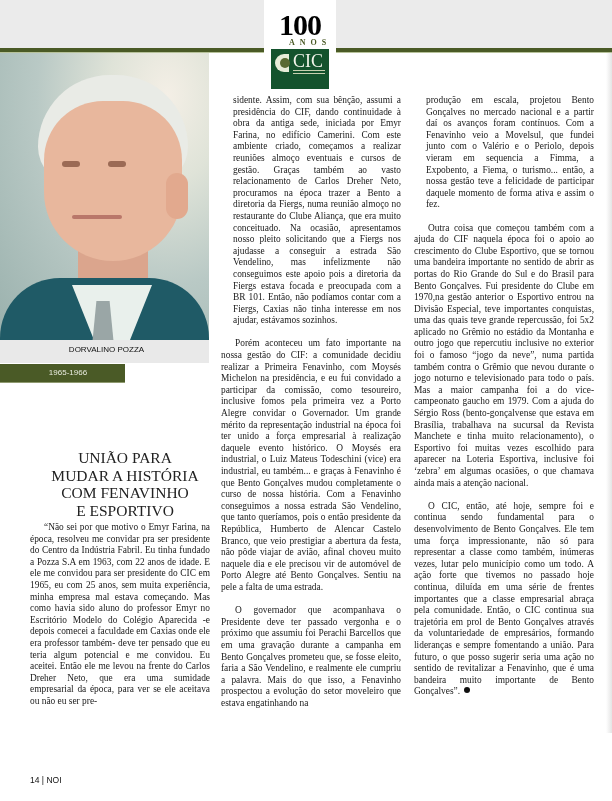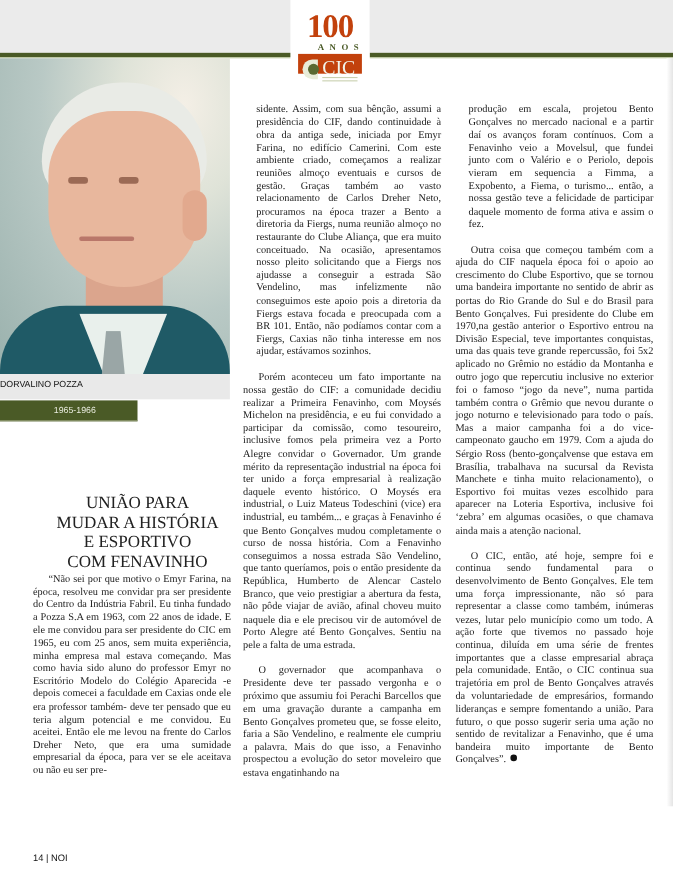--- a/index.html
+++ b/index.html
@@ -10,43 +10,43 @@
   }
   .top-band { position: absolute; left: 0; top: 0; width: 612px; height: 48px; background: #ebebeb; }
   .top-rule { position: absolute; top: 48px; height: 4px; background: #4a5a26; }
   .top-rule.left { left: 0; width: 265px; }
   .top-rule.right { left: 336px; width: 276px; }
   .top-rule-thin { position: absolute; top: 52px; height: 1px; background: #b7c29a; }
   .top-rule-thin.left { left: 0; width: 265px; }
   .top-rule-thin.right { left: 336px; width: 276px; }
 
   .logo { position: absolute; left: 264px; top: 0; width: 72px; height: 80px; background: #fff; text-align: center; }
-  .logo .hundred { font-family: "Liberation Serif", serif; font-size: 30px; font-weight: bold; color: #c2410c; line-height: 26px; margin-top: 12px; letter-spacing: -1px; }
+  .logo .hundred { font-family: "Liberation Serif", serif; font-size: 30px; font-weight: bold; color: #000000; line-height: 26px; margin-top: 12px; letter-spacing: -1px; }
   .logo .anos { font-family: "Liberation Serif", serif; font-size: 8px; font-weight: bold; color: #4a5a26; letter-spacing: 5px; line-height: 9px; padding-left: 20px; }
-  .logo .cic-box { margin: 2px auto 0; width: 58px; height: 18px; background: #c2410c; position: relative; }
+  .logo .cic-box { margin: 2px auto 0; width: 58px; height: 40px; background: #14532d; position: relative; }
   .logo .cic-mark { position: absolute; left: 4px; top: 5px; width: 14px; height: 18px; border-radius: 9px 0 0 9px; background: #e8ecd8; }
   .logo .cic-mark::after { content: ""; position: absolute; left: 5px; top: 4px; width: 10px; height: 10px; border-radius: 5px; background: #5a6a32; }
   .logo .cic-text { position: absolute; left: 22px; top: 2px; font-family: "Liberation Serif", serif; font-size: 18px; color: #f2f4ea; line-height: 20px; }
   .logo .cic-sub { position: absolute; left: 22px; top: 21px; width: 32px; height: 2px; border-top: 1px solid #c9d0b0; border-bottom: 1px solid #c9d0b0; }
 
   .photo { position: absolute; left: 0; top: 53px; width: 209px; height: 287px; overflow: hidden;
     background: radial-gradient(ellipse at 80% 15%, #f4efe6 0%, #dfe3d8 25%, #b9c9c5 55%, #9ab1ad 100%); }
   .photo .hair { position: absolute; left: 38px; top: 22px; width: 150px; height: 110px; border-radius: 75px 75px 40px 40px; background: #e9ebe6; }
   .photo .head { position: absolute; left: 44px; top: 48px; width: 138px; height: 160px; border-radius: 60px 60px 70px 70px; background: #e8b79d; }
   .photo .ear { position: absolute; left: 166px; top: 120px; width: 22px; height: 46px; border-radius: 12px; background: #e2a98e; }
   .photo .eye { position: absolute; top: 108px; width: 18px; height: 6px; border-radius: 3px; background: #9b6a55; }
   .photo .eye.l { left: 62px; } .photo .eye.r { left: 108px; }
   .photo .mouth { position: absolute; left: 72px; top: 162px; width: 50px; height: 4px; border-radius: 2px; background: #b9776a; }
   .photo .neck { position: absolute; left: 78px; top: 190px; width: 70px; height: 50px; background: #dba58d; }
   .photo .suit { position: absolute; left: 0; top: 225px; width: 209px; height: 70px; background: #1f5a66; border-radius: 60px 60px 0 0; }
   .photo .shirt { position: absolute; left: 72px; top: 232px; width: 80px; height: 60px; background: #e9f0ec; clip-path: polygon(0 0,100% 0,70% 100%,30% 100%); }
   .photo .tie { position: absolute; left: 92px; top: 248px; width: 22px; height: 45px; background: #9aa6a6; clip-path: polygon(20% 0,80% 0,100% 100%,0 100%); }
 
   .caption-box { position: absolute; left: 0; top: 340px; width: 209px; height: 23px; background: #e9e9e9; }
-  .caption-name { position: absolute; left: 0; top: 345px; width: 213px; text-align: left; font-family: "Liberation Sans", sans-serif; font-size: 8px; color: #111; }
+  .caption-name { position: absolute; left: 0; top: 345px; width: 213px; text-align: center; font-family: "Liberation Sans", sans-serif; font-size: 8px; color: #111; }
   .years-bar { position: absolute; left: 0; top: 364px; width: 125px; height: 18px; background: #4a5a26; border-bottom: 1px solid #8f9a70; }
   .years-text { position: absolute; left: 0; top: 368px; width: 136px; text-align: center; font-family: "Liberation Sans", sans-serif; font-size: 8px; color: #e9ecdf; }
 
   .headline { position: absolute; left: 40px; top: 425px; width: 170px; text-align: center; font-family: "Liberation Serif", serif; font-size: 15.5px; line-height: 17.5px; color: #222; margin-top: 24px; }
 
   .col { position: absolute; font-family: "Liberation Serif", serif; font-size: 9.4px; line-height: 11.6px; color: #1a1a1a; text-align: justify; hyphens: none; }
   .col p { margin: 0 0 11.6px 0; text-indent: 14px; }
   .col p.cont { text-indent: 0; margin-left: 12px; }
   .col1 { left: 30px; top: 522px; width: 180px; }
   .col2 { left: 221px; top: 95px; width: 180px; }
@@ -90,22 +90,22 @@
 </div>
 
 <div class="caption-box"></div>
 <div class="caption-name">DORVALINO POZZA</div>
 <div class="years-bar"></div>
 <div class="years-text">1965-1966</div>
 
 <div class="headline">
   <div>UNIÃO PARA</div>
   <div>MUDAR A HISTÓRIA</div>
+  <div>COM FENAVINHO</div>
   <div>E ESPORTIVO</div>
-  <div>COM FENAVINHO</div>
 </div>
 
 <div class="col col1">
   <p>“Não sei por que motivo o Emyr Farina, na época, resolveu me convidar pra ser presidente do Centro da Indústria Fabril. Eu tinha fundado a Pozza S.A em 1963, com 22 anos de idade. E ele me convidou para ser presidente do CIC em 1965, eu com 25 anos, sem muita experiência, minha empresa mal estava começando. Mas como havia sido aluno do professor Emyr no Escritório Modelo do Colégio Aparecida -e depois comecei a faculdade em Caxias onde ele era professor também- deve ter pensado que eu teria algum potencial e me convidou. Eu aceitei. Então ele me levou na frente do Carlos Dreher Neto, que era uma sumidade empresarial da época, para ver se ele aceitava ou não eu ser pre-</p>
 </div>
 
 <div class="col col2">
   <p class="cont">sidente. Assim, com sua bênção, assumi a presidência do CIF, dando continuidade à obra da antiga sede, iniciada por Emyr Farina, no edifício Camerini. Com este ambiente criado, começamos a realizar reuniões almoço eventuais e cursos de gestão. Graças também ao vasto relacionamento de Carlos Dreher Neto, procuramos na época trazer a Bento a diretoria da Fiergs, numa reunião almoço no restaurante do Clube Aliança, que era muito conceituado. Na ocasião, apresentamos nosso pleito solicitando que a Fiergs nos ajudasse a conseguir a estrada São Vendelino, mas infelizmente não conseguimos este apoio pois a diretoria da Fiergs estava focada e preocupada com a BR 101. Então, não podíamos contar com a Fiergs, Caxias não tinha interesse em nos ajudar, estávamos sozinhos.</p>
   <p>Porém aconteceu um fato importante na nossa gestão do CIF: a comunidade decidiu realizar a Primeira Fenavinho, com Moysés Michelon na presidência, e eu fui convidado a participar da comissão, como tesoureiro, inclusive fomos pela primeira vez a Porto Alegre convidar o Governador. Um grande mérito da representação industrial na época foi ter unido a força empresarial à realização daquele evento histórico. O Moysés era industrial, o Luiz Mateus Todeschini (vice) era industrial, eu também... e graças à Fenavinho é que Bento Gonçalves mudou completamente o curso de nossa história. Com a Fenavinho conseguimos a nossa estrada São Vendelino, que tanto queríamos, pois o então presidente da República, Humberto de Alencar Castelo Branco, que veio prestigiar a abertura da festa, não pôde viajar de avião, afinal choveu muito naquele dia e ele precisou vir de automóvel de Porto Alegre até Bento Gonçalves. Sentiu na pele a falta de uma estrada.</p>
   <p>O governador que acompanhava o Presidente deve ter passado vergonha e o próximo que assumiu foi Perachi Barcellos que em uma gravação durante a campanha em Bento Gonçalves prometeu que, se fosse eleito, faria a São Vendelino, e realmente ele cumpriu a palavra. Mais do que isso, a Fenavinho prospectou a evolução do setor moveleiro que estava engatinhando na</p>

